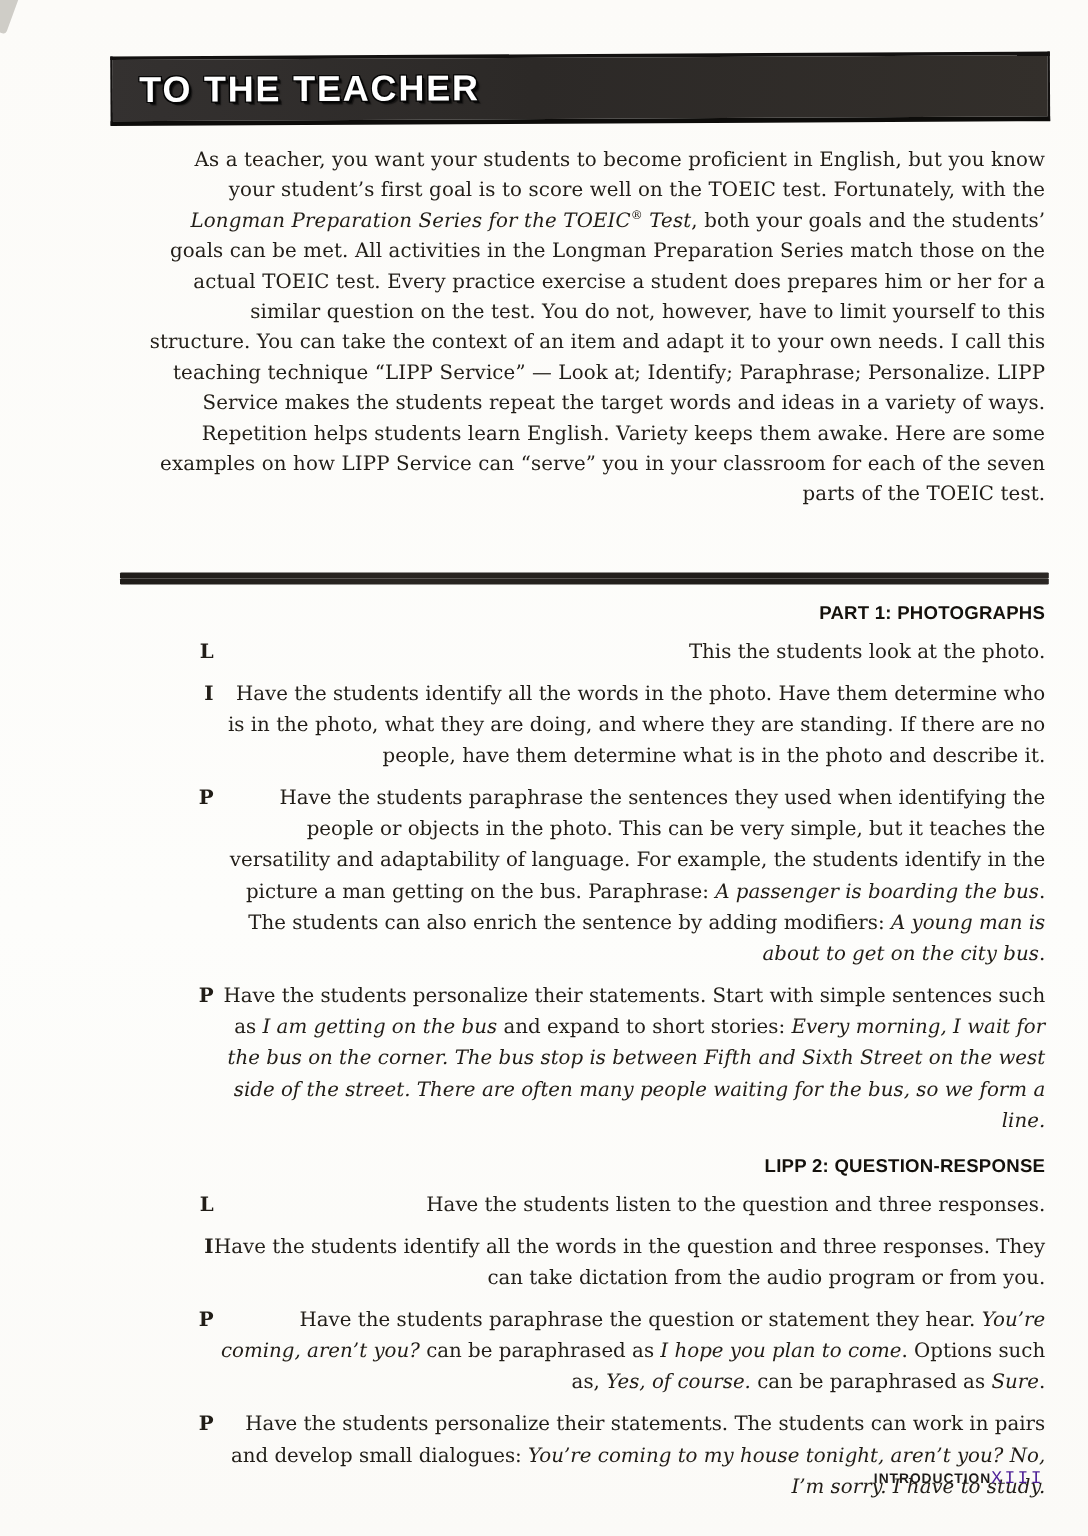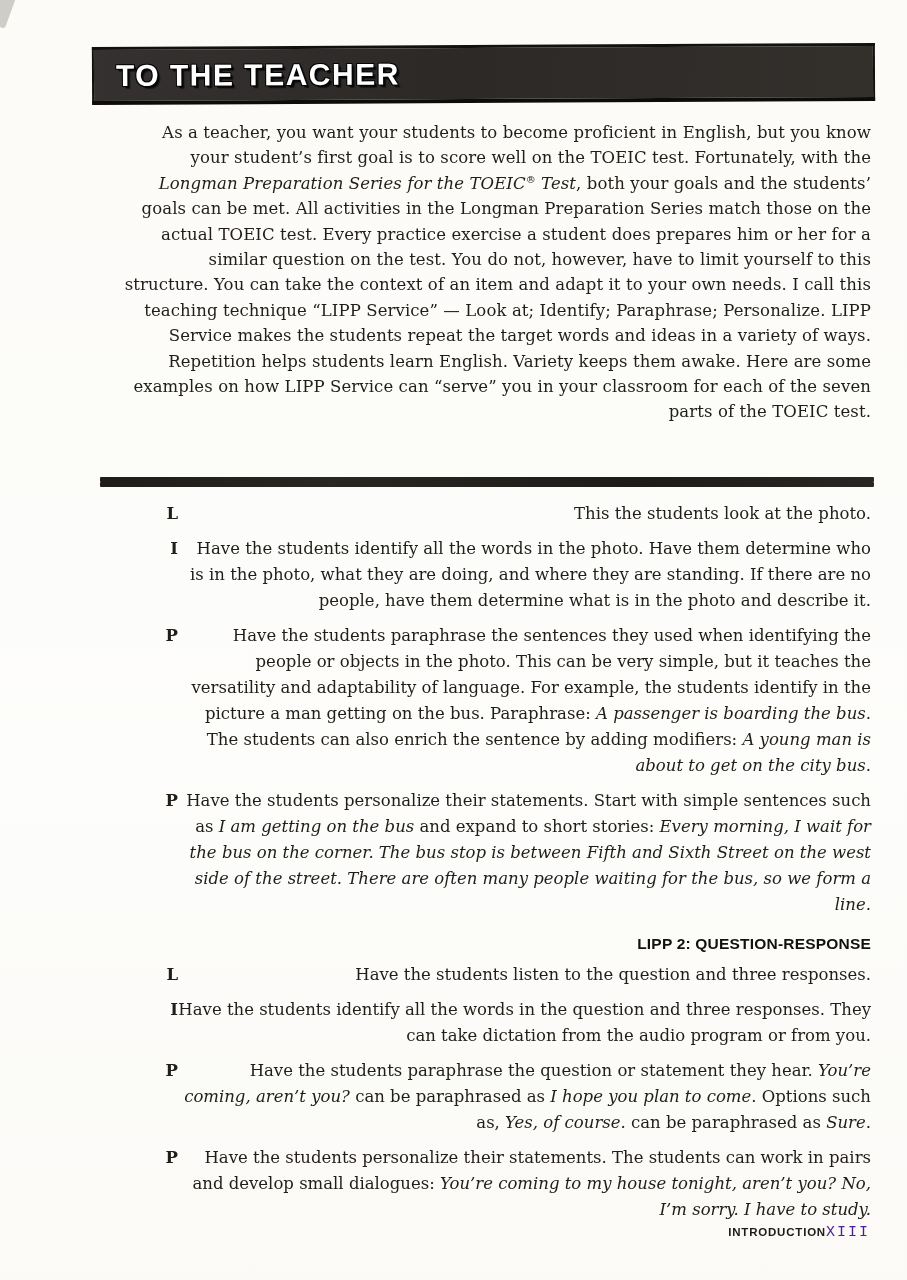--- a/index.html
+++ b/index.html
@@ -131,20 +131,21 @@
 
   <div class="content">
 
     <p class="intro"><span>As a teacher, you want your students to become proficient in English, but you know your student’s first goal is to score well on the TOEIC test. Fortunately, with the </span><span class="it">Longman Preparation Series for the TOEIC</span><sup class="sup">®</sup><span class="it"> Test</span><span>, both your goals and the students’ goals can be met. All activities in the Longman Preparation Series match those on the actual TOEIC test. Every practice exercise a student does prepares him or her for a similar question on the test. You do not, however, have to limit yourself to this structure. You can take the context of an item and adapt it to your own needs. I call this teaching technique “LIPP Service” — Look at; Identify; Paraphrase; Personalize. LIPP Service makes the students repeat the target words and ideas in a variety of ways. Repetition helps students learn English. Variety keeps them awake. Here are some examples on how LIPP Service can “serve” you in your classroom for each of the seven parts of the TOEIC test.</span></p>
 
     <div class="rules-block">
       <div class="rule"></div>
       <div class="rule"></div>
     </div>
 
+    <div class="part-heading">PART 1: PHOTOGRAPHS</div>
 
     <div class="lipp-item">
       <span class="letter">L</span>
       <span class="lipp-text"><span>This the students look at the photo.</span></span>
     </div>
 
     <div class="lipp-item">
       <span class="letter">I</span>
       <span class="lipp-text"><span>Have the students identify all the words in the photo. Have them determine who is in the photo, what they are doing, and where they are standing. If there are no people, have them determine what is in the photo and describe it.</span></span>
     </div>

